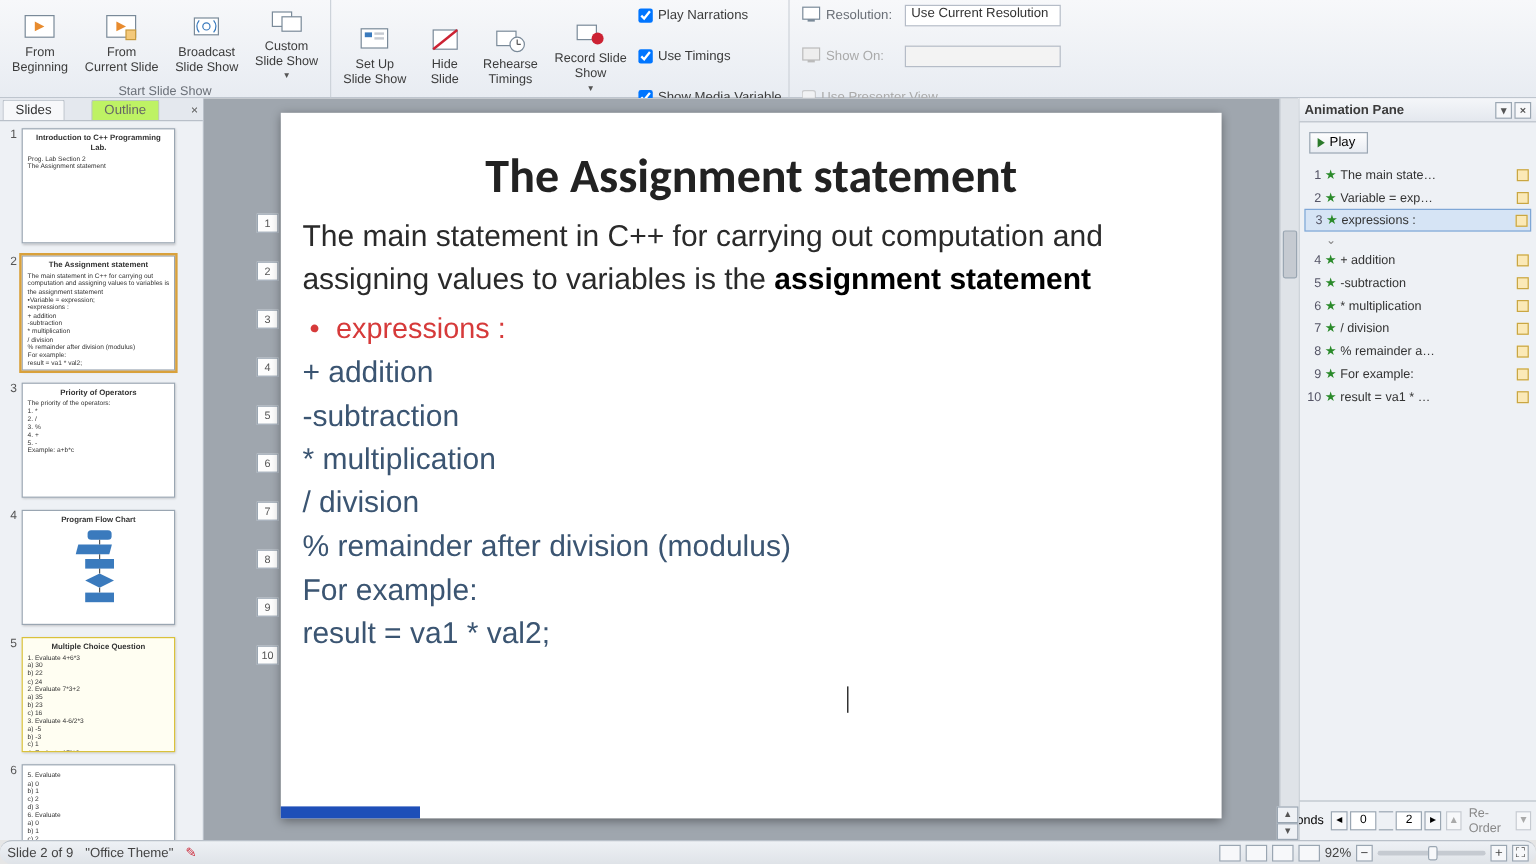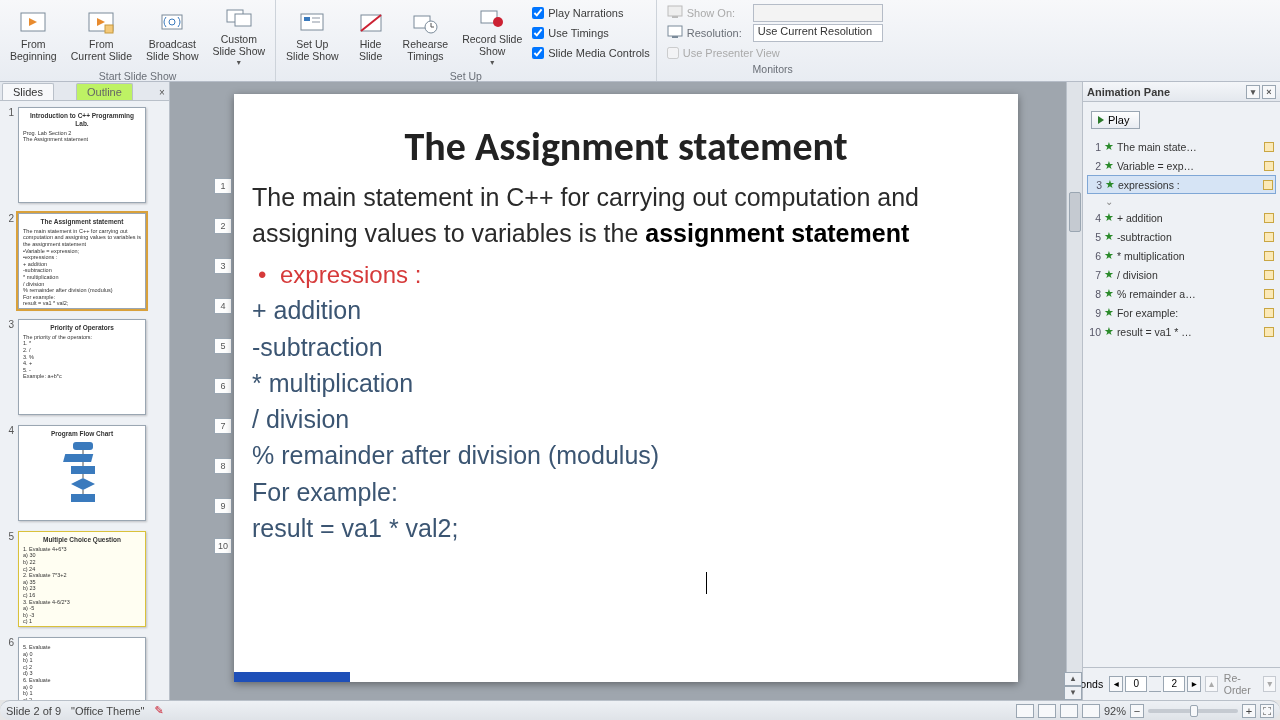--- a/index.html
+++ b/index.html
@@ -7,21 +7,21 @@
 
 
 .ribbon { background: linear-gradient(#f7f8fa,#e8ecf2); border-bottom: 1px solid #b5bcc7; height: 82px; display: flex; }
 .ribbon-group { border-right: 1px solid #cdd3da; padding: 2px 6px 0 6px; display: flex; flex-direction: column; }
 .ribbon-buttons { display: flex; gap: 6px; flex: 1; }
 .rbtn { display: flex; flex-direction: column; align-items: center; justify-content: center; padding: 2px 4px; font-size: 10.5px; color: #3b3b3b; text-align: center; cursor: default; min-width: 44px; }
 .rbtn .ricon { width: 32px; height: 28px; display: flex; align-items: center; justify-content: center; margin-bottom: 2px; }
 .rbtn .rlabel { line-height: 1.1; }
 .rbtn .dd { font-size: 8px; margin-top: 1px; color:#555;}
 .group-label { font-size: 10.5px; color: #6a6f77; text-align: center; padding: 1px 0 2px 0; }
-.ribbon-opts { display: flex; flex-direction: column; gap: 2px; padding-top: 2px; }
+.ribbon-opts { display: flex; flex-direction: column; gap: 16px; padding-top: 2px; }
 .opt-row { display: flex; align-items: center; font-size: 11px; color: #3b3b3b; gap: 4px; height: 18px;}
 .opt-row input { width: 12px; height: 12px;}
 .mon-label { font-size: 11px; color:#6a6f77; min-width: 62px;}
 .mon-select { border:1px solid #b5bcc7; background:#fff; font-size:11px; height:18px; width:130px; padding:0 4px; color:#333;}
 .mon-select.disabled { color:#999; background:#f3f3f3;}
 
 
 .mainrow { flex: 1; display: flex; min-height: 0; }
 
 
@@ -195,48 +195,48 @@
         <label class="opt-row">
             <input type="checkbox" checked="" style="">
             <span>Play Narrations</span>
           </label>
         <label class="opt-row">
             <input type="checkbox" checked="" style="">
             <span>Use Timings</span>
           </label>
         <label class="opt-row">
             <input type="checkbox" checked="" style="">
-            <span>Slide Media Controls</span>
+            <span>Show Media Variable</span>
           </label>
       </div>
     </div>
     <div class="group-label">Set Up</div>
   </div>
 
   <div class="ribbon-group" style="border-right:none">
     <div class="ribbon-opts" style="padding-left:4px">
       <div class="opt-row">
         <span class="ricon" style="width:16px;height:16px">
             <svg width="16" height="14">
+              <rect x="1" y="1" width="14" height="10" fill="#fff" stroke="#7a8a99"></rect>
+              <rect x="5" y="11" width="6" height="2" fill="#7a8a99"></rect>
+            </svg>
+          </span>
+        <span class="mon-label">Resolution:</span>
+        <div class="mon-select"><span>Use Current Resolution</span></div>
+      </div>
+      <div class="opt-row">
+        <span class="ricon" style="width:16px;height:16px">
+            <svg width="16" height="14">
               <rect x="1" y="1" width="14" height="10" fill="#eee" stroke="#bbb"></rect>
               <rect x="5" y="11" width="6" height="2" fill="#bbb"></rect>
             </svg>
           </span>
         <span class="mon-label" style="color:#aaa">Show On:</span>
         <div class="mon-select disabled"><span></span></div>
-      </div>
-      <div class="opt-row">
-        <span class="ricon" style="width:16px;height:16px">
-            <svg width="16" height="14">
-              <rect x="1" y="1" width="14" height="10" fill="#fff" stroke="#7a8a99"></rect>
-              <rect x="5" y="11" width="6" height="2" fill="#7a8a99"></rect>
-            </svg>
-          </span>
-        <span class="mon-label">Resolution:</span>
-        <div class="mon-select"><span>Use Current Resolution</span></div>
       </div>
       <label class="opt-row" style="color:#aaa">
           <input type="checkbox" disabled="" style="">
           <span>Use Presenter View</span>
         </label>
     </div>
     <div class="group-label">Monitors</div>
   </div>
 </div>
 

